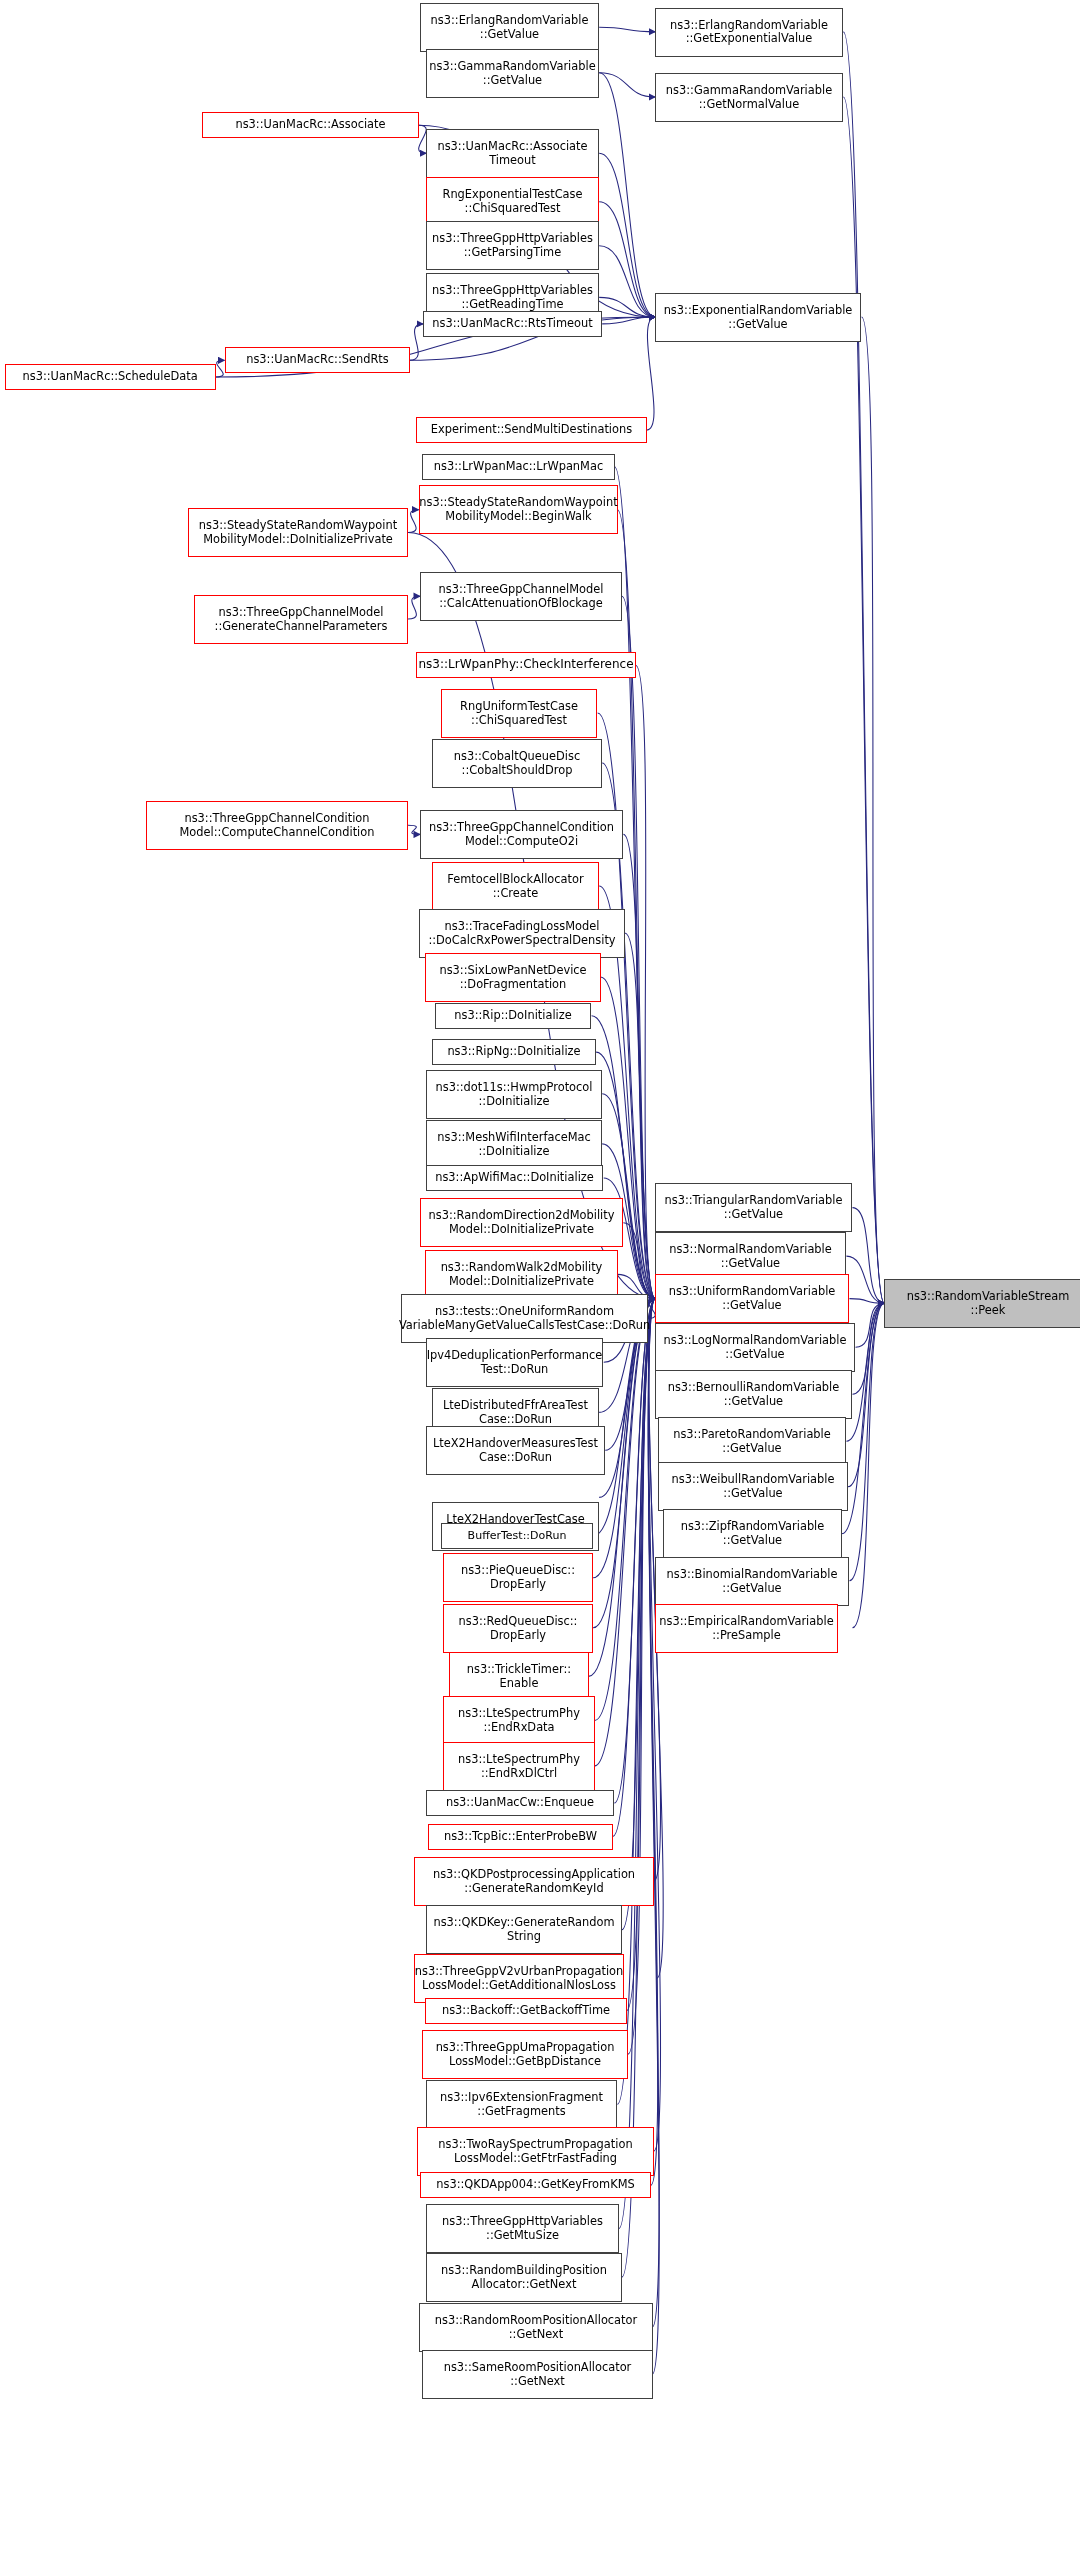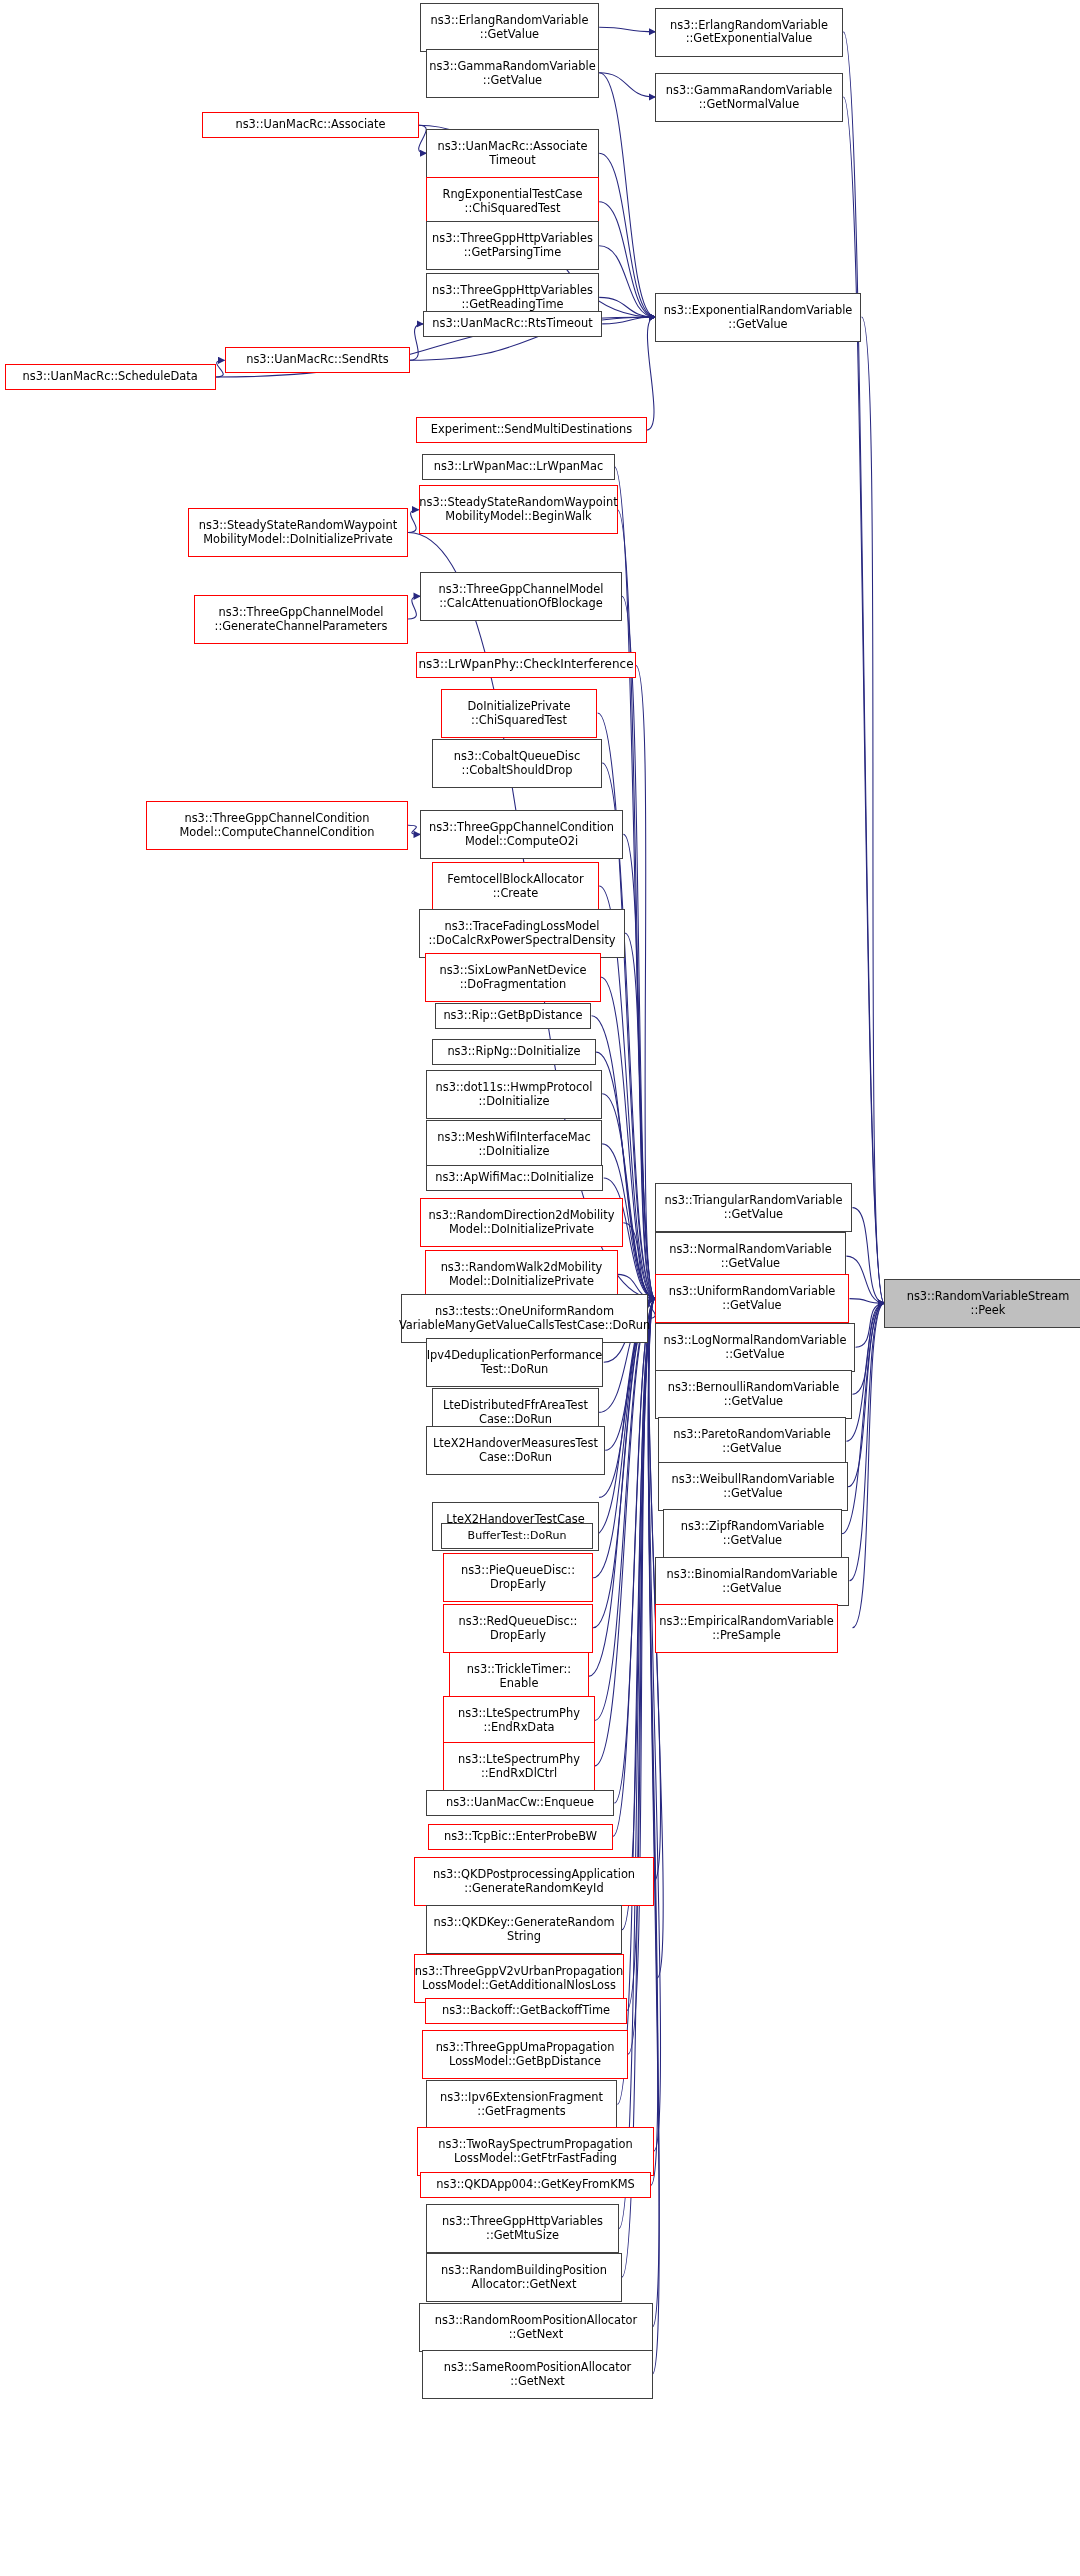--- a/index.html
+++ b/index.html
@@ -128,35 +128,35 @@
       <div class="node" style="left: 422px; top: 454px; width: 193px; height: 26px; font-size: 11.4px;">ns3::LrWpanMac::LrWpanMac</div>
       <div class="node red" style="left: 419px; top: 485px; width: 199px; height: 49px; font-size: 11.4px;">ns3::SteadyStateRandomWaypoint
 MobilityModel::BeginWalk</div>
       <div class="node red" style="left: 188px; top: 508px; width: 220px; height: 49px; font-size: 11.4px;">ns3::SteadyStateRandomWaypoint
 MobilityModel::DoInitializePrivate</div>
       <div class="node" style="left: 420px; top: 572px; width: 202px; height: 49px; font-size: 11.4px;">ns3::ThreeGppChannelModel
 ::CalcAttenuationOfBlockage</div>
       <div class="node red" style="left: 194px; top: 595px; width: 214px; height: 49px; font-size: 11.4px;">ns3::ThreeGppChannelModel
 ::GenerateChannelParameters</div>
       <div class="node red" style="left: 416px; top: 652px; width: 220px; height: 26px; font-size: 12px;">ns3::LrWpanPhy::CheckInterference</div>
-      <div class="node red" style="left: 441px; top: 689px; width: 156px; height: 49px; font-size: 11.4px;">DoInitializePrivate
+      <div class="node red" style="left: 441px; top: 689px; width: 156px; height: 49px; font-size: 11.4px;">RngUniformTestCase
 ::ChiSquaredTest</div>
       <div class="node" style="left: 432px; top: 739px; width: 170px; height: 49px; font-size: 11.4px;">ns3::CobaltQueueDisc
 ::CobaltShouldDrop</div>
       <div class="node" style="left: 420px; top: 810px; width: 203px; height: 49px; font-size: 11.4px;">ns3::ThreeGppChannelCondition
 Model::ComputeO2i</div>
       <div class="node red" style="left: 146px; top: 801px; width: 262px; height: 49px; font-size: 11.4px;">ns3::ThreeGppChannelCondition
 Model::ComputeChannelCondition</div>
       <div class="node red" style="left: 432px; top: 862px; width: 167px; height: 49px; font-size: 11.4px;">FemtocellBlockAllocator
 ::Create</div>
       <div class="node" style="left: 419px; top: 909px; width: 206px; height: 49px; font-size: 11.4px;">ns3::TraceFadingLossModel
 ::DoCalcRxPowerSpectralDensity</div>
       <div class="node red" style="left: 425px; top: 953px; width: 176px; height: 49px; font-size: 11.4px;">ns3::SixLowPanNetDevice
 ::DoFragmentation</div>
-      <div class="node" style="left: 435px; top: 1003px; width: 156px; height: 26px; font-size: 11.4px;">ns3::Rip::GetBpDistance</div>
+      <div class="node" style="left: 435px; top: 1003px; width: 156px; height: 26px; font-size: 11.4px;">ns3::Rip::DoInitialize</div>
       <div class="node" style="left: 432px; top: 1039px; width: 164px; height: 26px; font-size: 11.4px;">ns3::RipNg::DoInitialize</div>
       <div class="node" style="left: 426px; top: 1070px; width: 176px; height: 49px; font-size: 11.4px;">ns3::dot11s::HwmpProtocol
 ::DoInitialize</div>
       <div class="node" style="left: 426px; top: 1120px; width: 176px; height: 49px; font-size: 11.4px;">ns3::MeshWifiInterfaceMac
 ::DoInitialize</div>
       <div class="node" style="left: 426px; top: 1165px; width: 177px; height: 26px; font-size: 11.4px;">ns3::ApWifiMac::DoInitialize</div>
       <div class="node red" style="left: 420px; top: 1198px; width: 203px; height: 49px; font-size: 11.4px;">ns3::RandomDirection2dMobility
 Model::DoInitializePrivate</div>
       <div class="node red" style="left: 425px; top: 1250px; width: 193px; height: 49px; font-size: 11.4px;">ns3::RandomWalk2dMobility
 Model::DoInitializePrivate</div>

